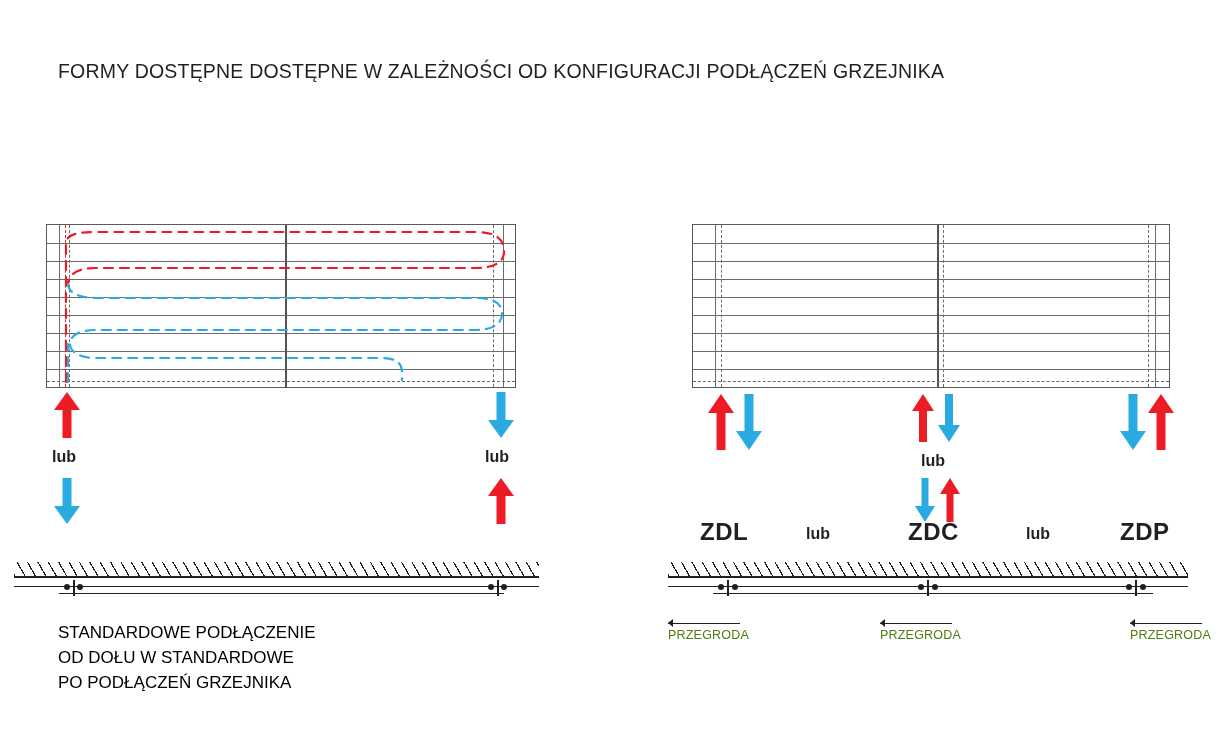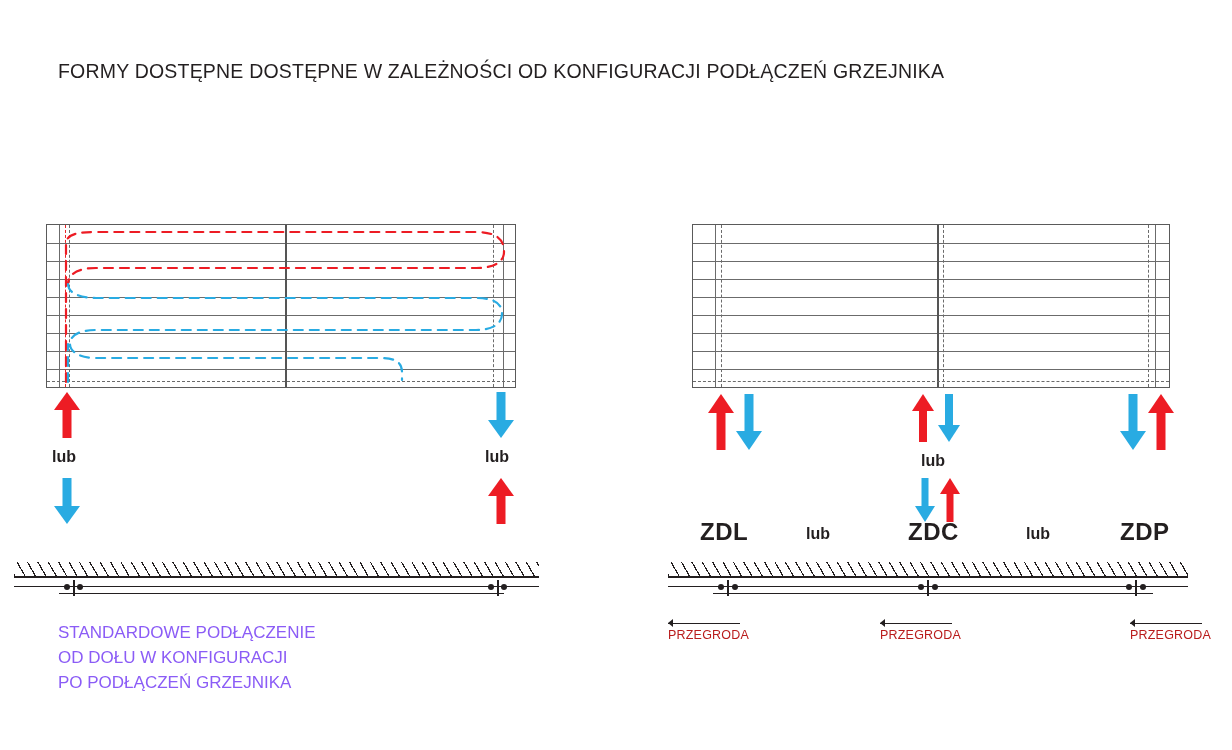--- a/index.html
+++ b/index.html
@@ -60,24 +60,24 @@
   }
   .floor .pipe2{
     position:absolute;left:0;height:1px;background:#231f20;
   }
 
   .valve{position:absolute;}
   .valve .dot{position:absolute;width:6px;height:6px;border-radius:50%;background:#231f20;}
   .valve .bar{position:absolute;width:1.5px;background:#231f20;}
 
   .caption{
-    position:absolute;font-size:17px;line-height:25px;color:#8b5cf6;white-space:nowrap;
+    position:absolute;font-size:17px;line-height:25px;color:#000000;white-space:nowrap;
   }
   .przeg{
-    position:absolute;font-size:12.5px;color:#b91c1c;letter-spacing:.2px;
+    position:absolute;font-size:12.5px;color:#4d7c0f;letter-spacing:.2px;
   }
   .przeg .rule{
     position:absolute;left:0;top:-5px;height:1px;background:#231f20;width:100%;
   }
   .przeg .tick{
     position:absolute;left:0;top:-9px;width:0;height:0;
     border-top:4px solid transparent;border-bottom:4px solid transparent;
     border-right:5px solid #231f20;
   }
 </style>
@@ -153,21 +153,21 @@
 
     <div class="valve" style="left:472px;top:18px;width:26px;height:18px;">
       <div class="dot" style="left:2px;top:4px;"></div>
       <div class="bar" style="left:11px;top:0;height:16px;"></div>
       <div class="dot" style="left:15px;top:4px;"></div>
     </div>
   </div>
 
   <div class="caption" style="left:58px;top:620px;">
     <div>STANDARDOWE PODŁĄCZENIE</div>
-    <div>OD DOŁU W KONFIGURACJI</div>
+    <div>OD DOŁU W STANDARDOWE</div>
     <div>PO PODŁĄCZEŃ GRZEJNIKA</div>
   </div>
 
   <div class="rad" style="left:692px;top:224px;width:478px;height:164px;">
     <div class="slat" style="top:18px;"></div>
     <div class="slat" style="top:36px;"></div>
     <div class="slat" style="top:54px;"></div>
     <div class="slat" style="top:72px;"></div>
     <div class="slat" style="top:90px;"></div>
     <div class="slat" style="top:108px;"></div>

